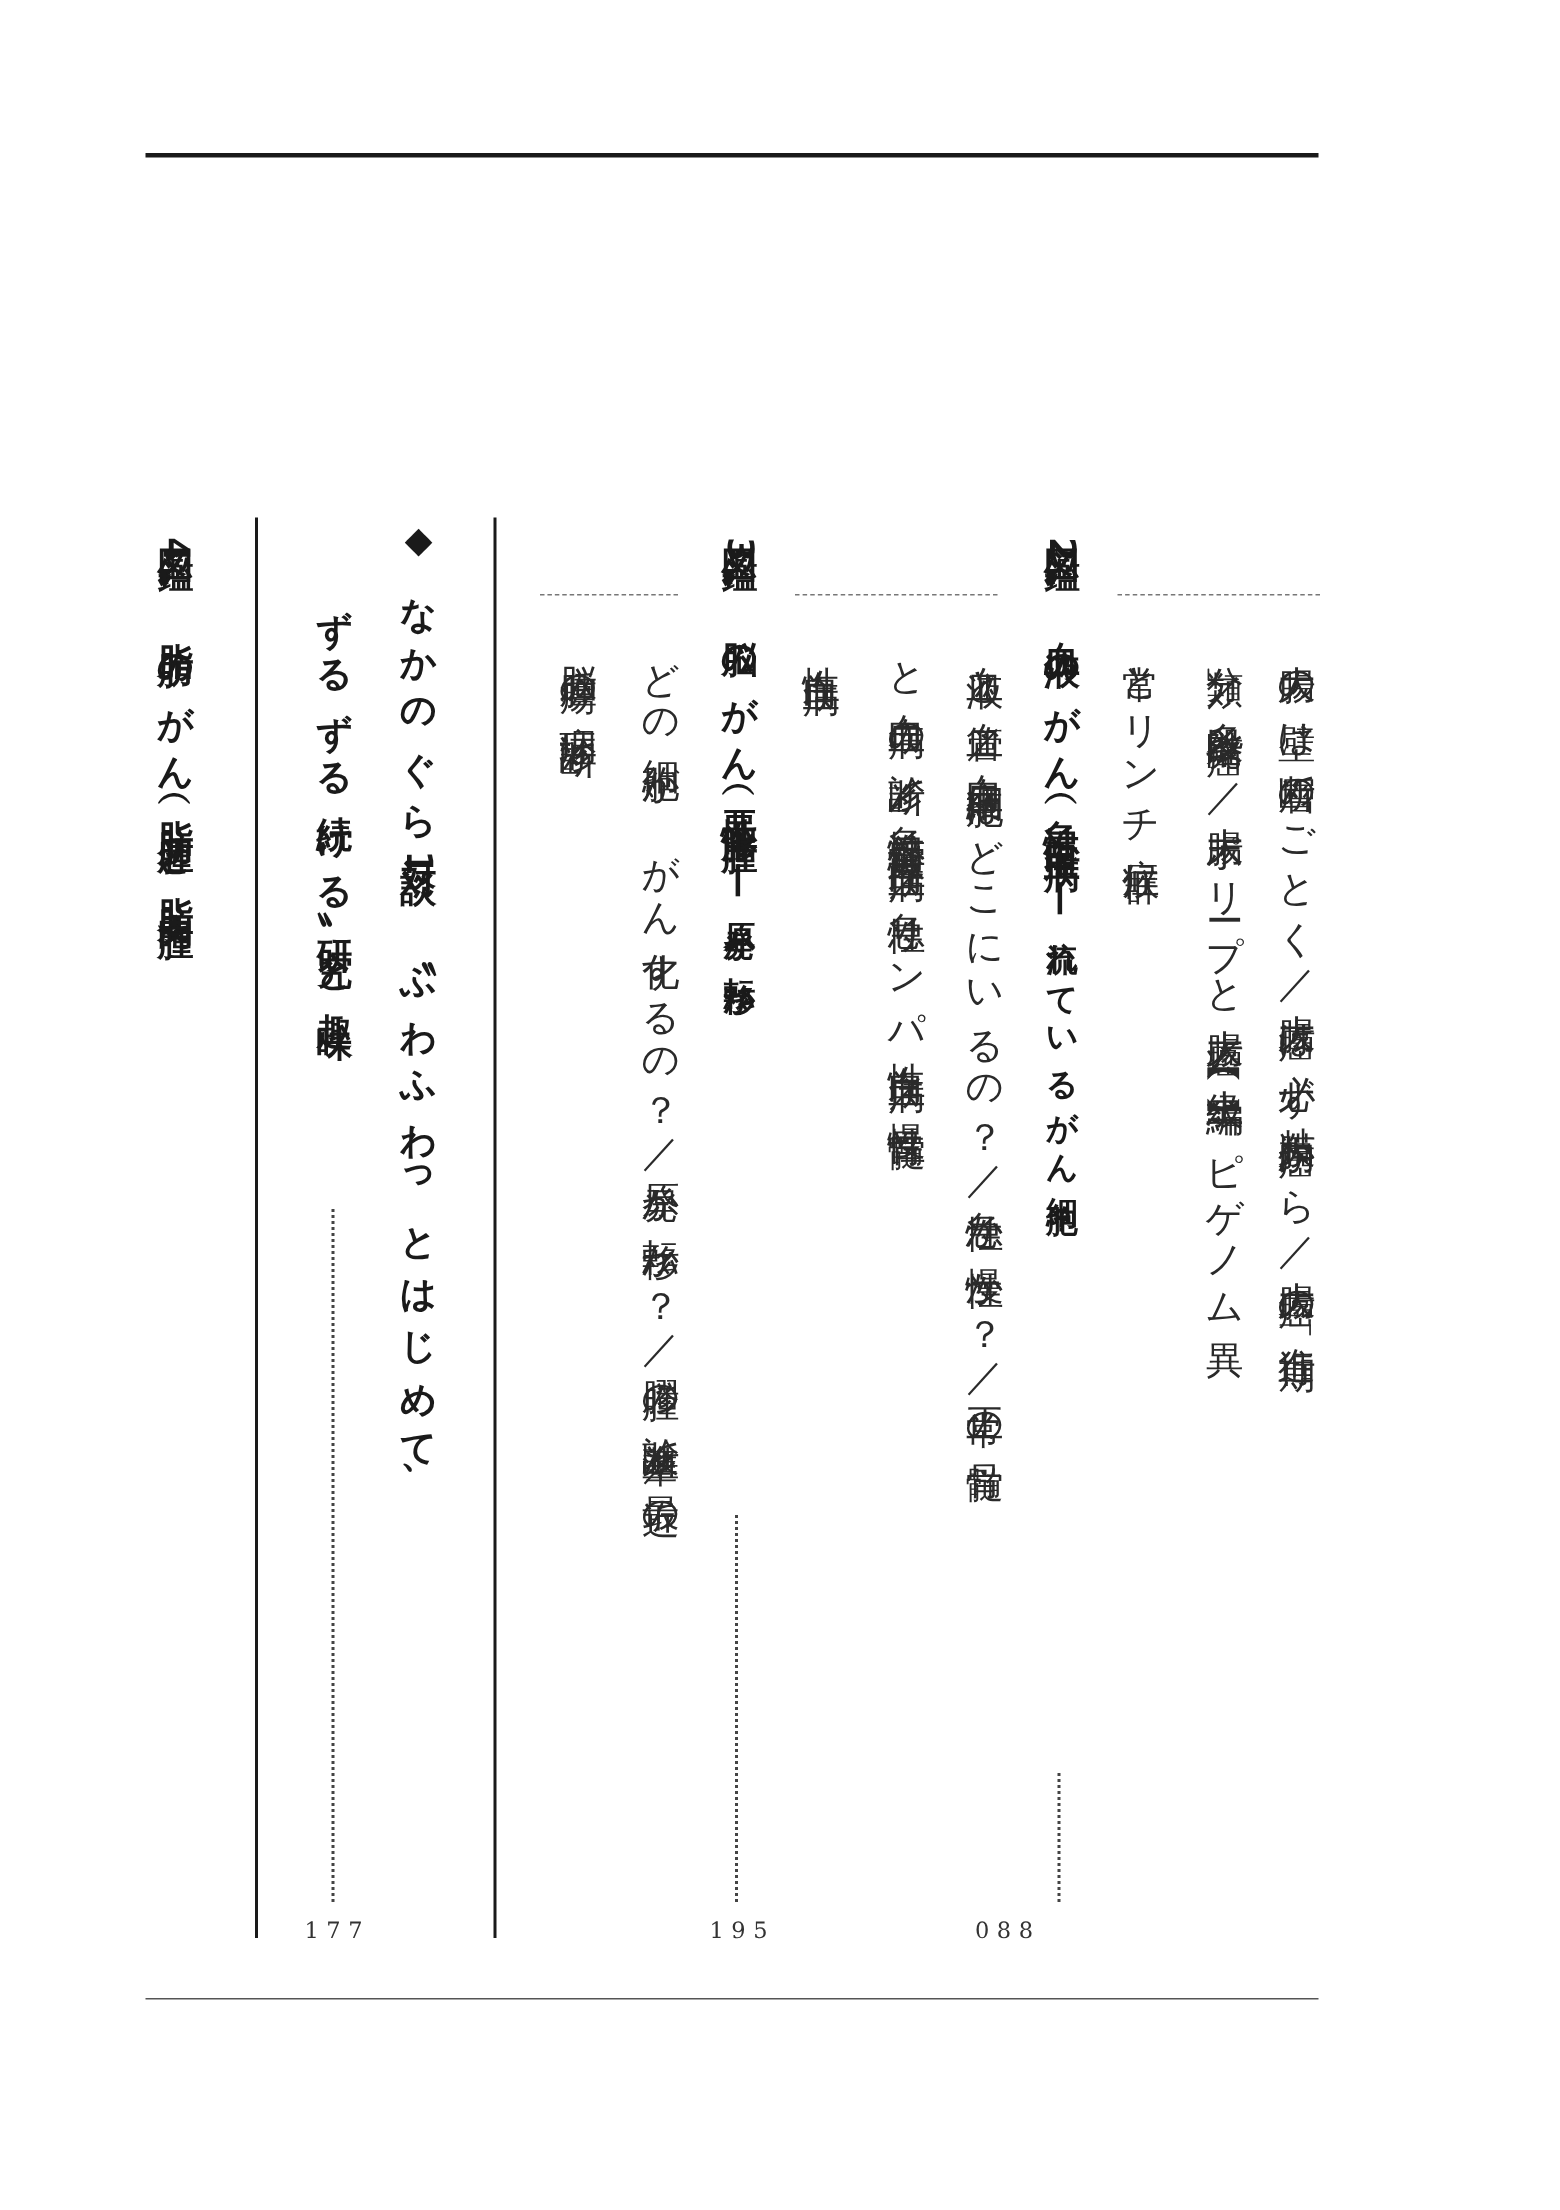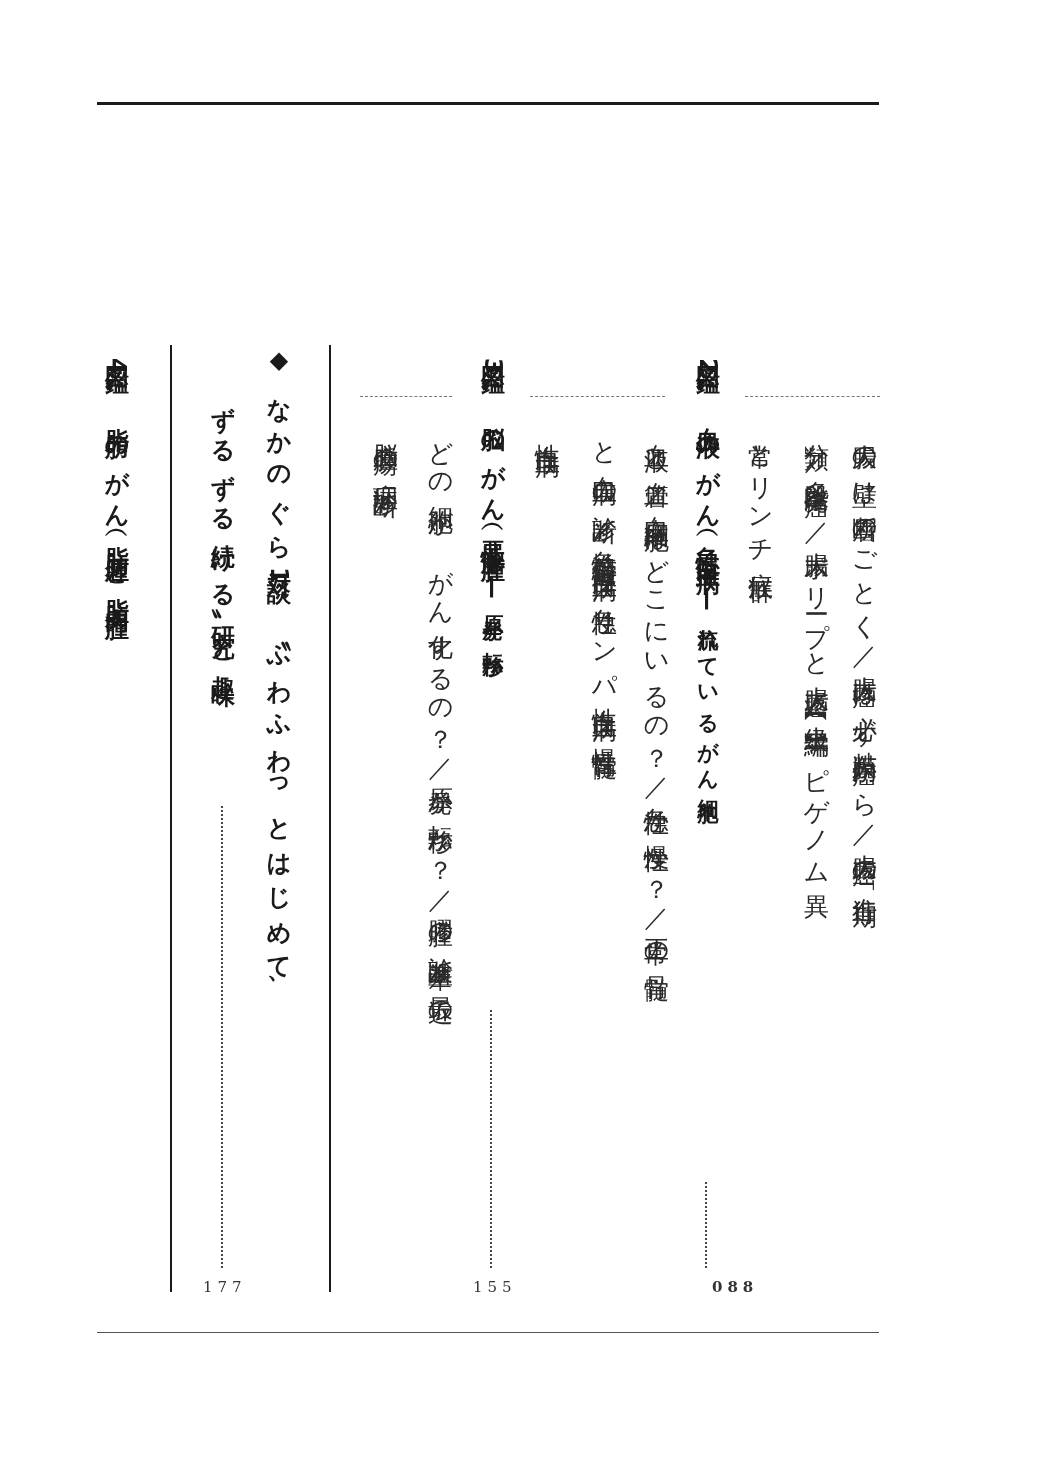--- a/index.html
+++ b/index.html
@@ -24,32 +24,32 @@
 
 <div class="col body-col" style="left:848px;">大腸の壁は断層のごとく／大腸癌は必ず粘膜内癌から／大腸癌の「進行期</div>
 <div class="col body-col" style="left:800px;">分類」／多段階発癌？／大腸ポリープと大腸癌／【上級編】エピゲノム異</div>
 <div class="col body-col" style="left:744px;">常とリンチ症候群</div>
 <div class="dash" style="left:745px; width:135px;"></div>
 
 <div class="col head-col" style="left:692px;">
   <span>図鑑</span><span>2</span><span class="gap"></span><span>血液のがん（急性白血病）</span><span style="letter-spacing:0;">——</span><span class="sub-col">流れているがん細胞？</span>
 </div>
 <div class="dotfill" style="left:705px; top:1182px; height:86px;"></div>
-<div class="page-num" style="left:712px;font-weight:bold;">088</div>
+<div class="page-num" style="left:650px;">088</div>
 
 <div class="col body-col" style="left:640px;">血液と血管／白血病細胞はどこにいるの？／急性か慢性か？／正常の骨髄</div>
 <div class="col body-col" style="left:588px;">と白血病の診断／急性前骨髄球性白血病／急性リンパ性白血病／慢性骨髄</div>
 <div class="col body-col" style="left:531px;">性白血病</div>
 <div class="dash" style="left:530px; width:135px;"></div>
 
 <div class="col head-col" style="left:477px;">
   <span>図鑑</span><span>3</span><span class="gap"></span><span>脳のがん（悪性膠腫）</span><span style="letter-spacing:0;">——</span><span class="sub-col">原発か転移か</span>
 </div>
 <div class="dotfill" style="left:490px; top:1010px; height:258px;"></div>
-<div class="page-num" style="left:473px;">155</div>
+<div class="page-num" style="left:473px;">195</div>
 
 <div class="col body-col" style="left:424px;">どの細胞が、がん化するの？／原発か転移か？／膠腫の診断基準／最近の</div>
 <div class="col body-col" style="left:369px;">脳腫瘍の病理診断</div>
 <div class="dash" style="left:360px; width:92px;"></div>
 
 <div class="vrule" style="left:329px;"></div>
 <div class="vrule" style="left:170px;"></div>
 
 <div class="col head-col" style="left:263px; top:346px; letter-spacing:7px;">
   <span>◆</span><span>なかのぐら対談1　〝ふわふわっとはじめて、</span>

